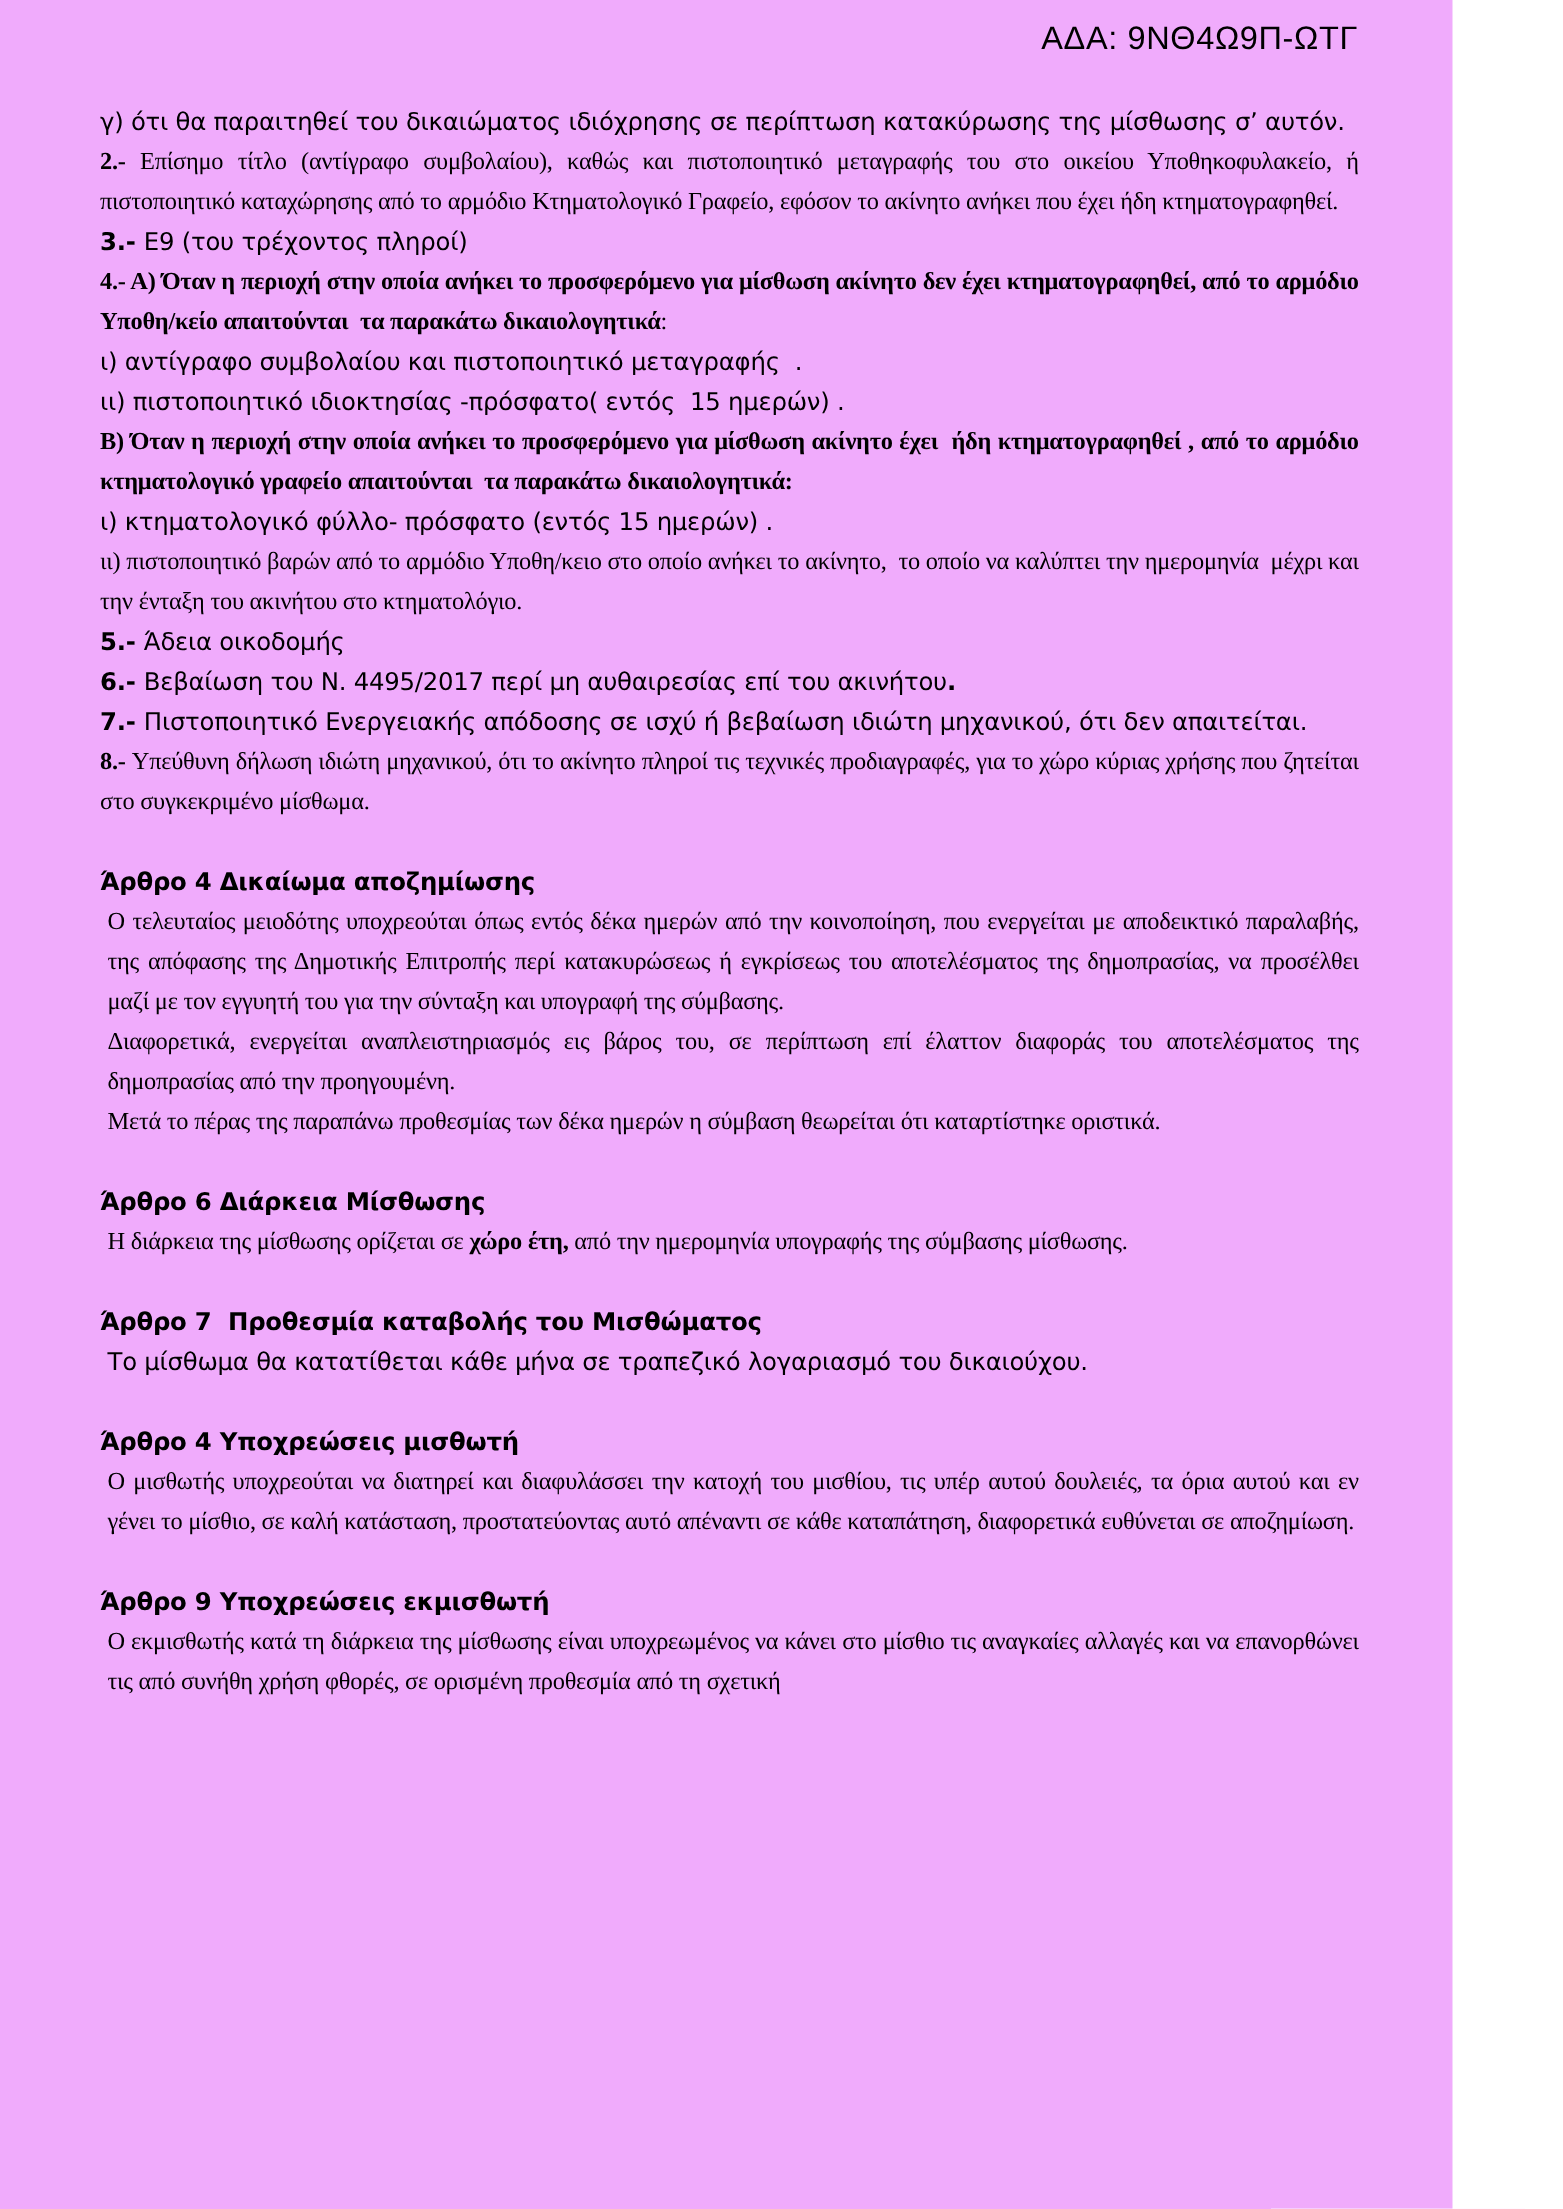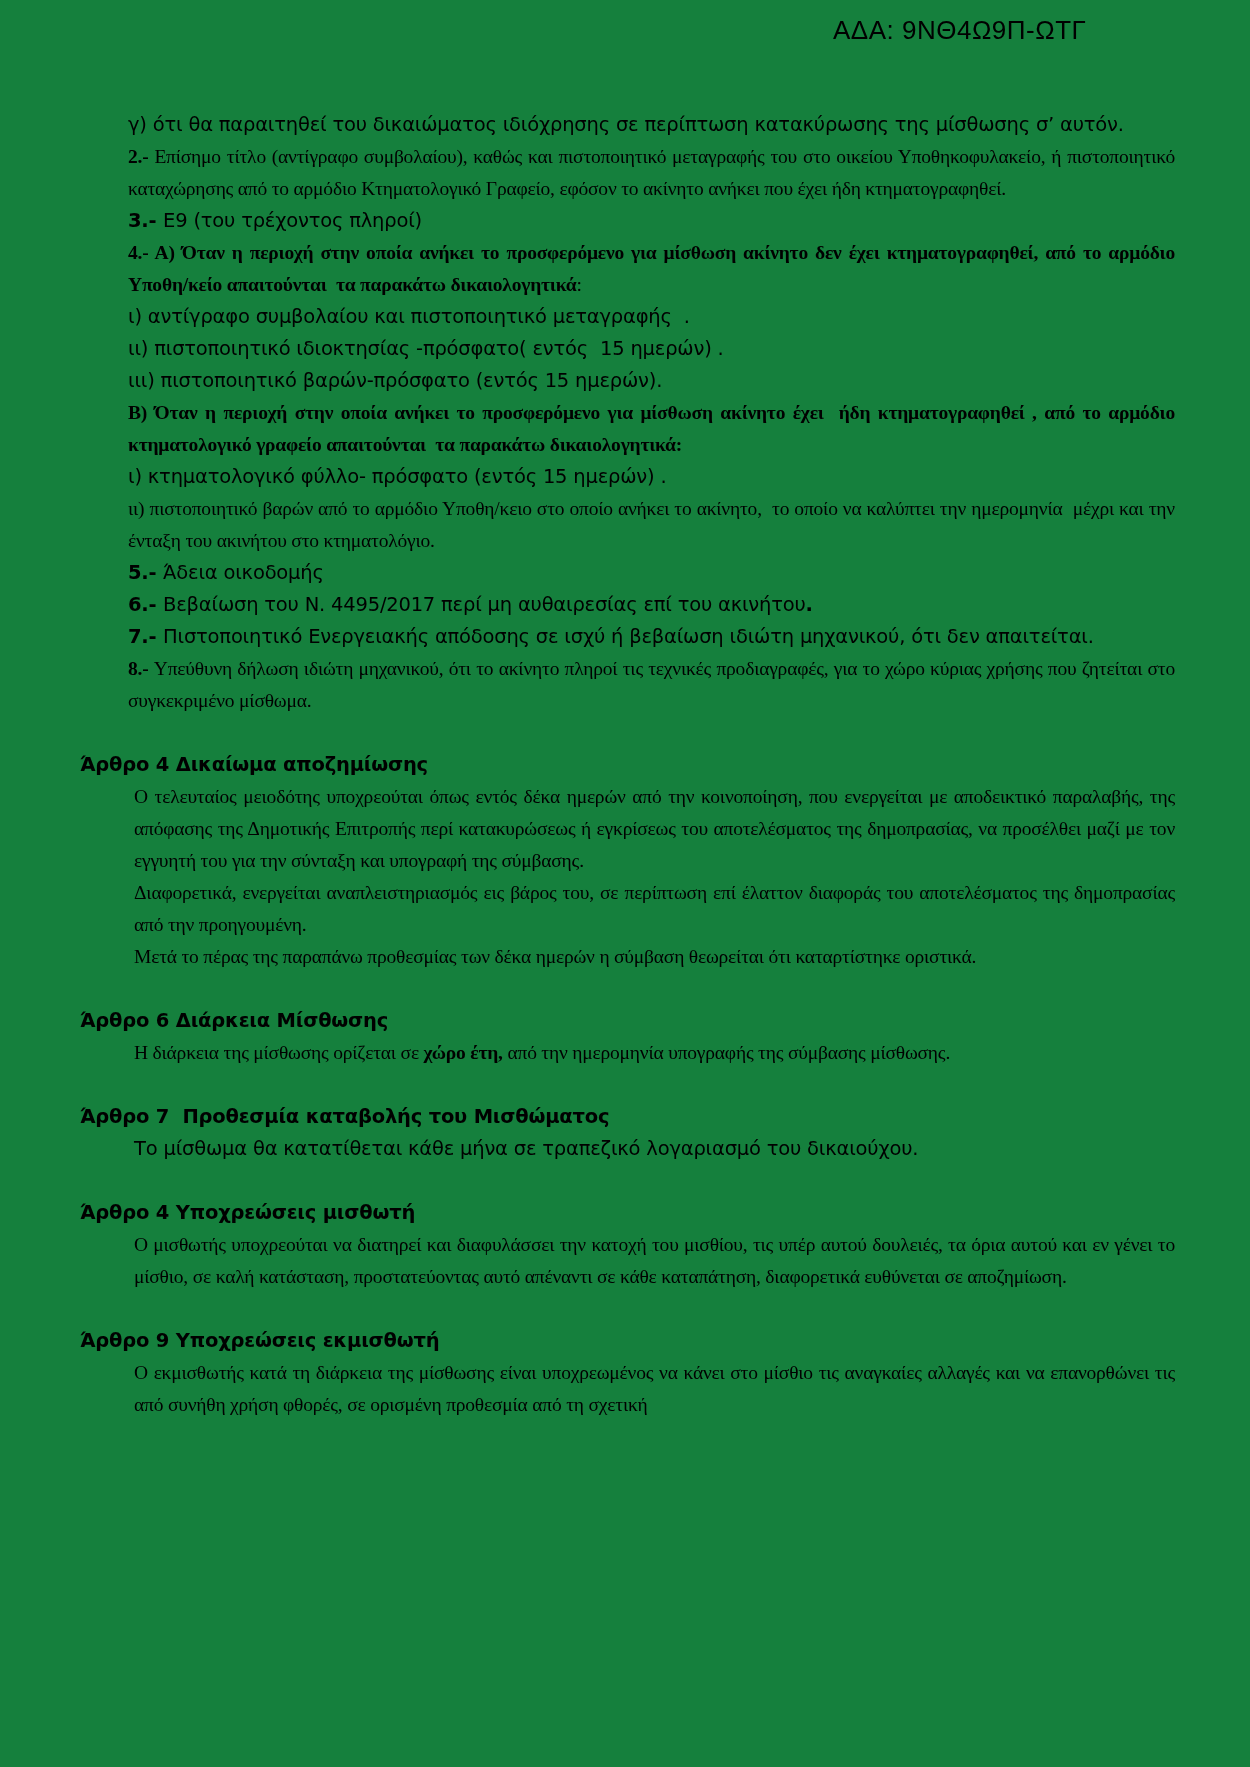--- a/index.html
+++ b/index.html
@@ -1,60 +1,59 @@
 <!DOCTYPE html>
 <html lang="el"><head>
 <meta charset="utf-8">
 <style>
   html, body { margin: 0; padding: 0; background: #ffffff; }
   .page {
     position: relative;
-    width: 1250px;
+    width: 1162px;
     height: 1767px;
     box-sizing: border-box;
-    background: #15803d;
+    background: #f0abfc;
     color: #000000;
     font-family: "DejaVu Sans", sans-serif;
     font-size: 19.5px;
     line-height: 32px;
     letter-spacing: -0.2px;
-    padding: 109px 75px 0 80px;
+    padding: 82px 75px 0 80px;
     overflow: hidden;
   }
   .ada {
     position: absolute;
     top: 16px;
     left: 833px;
     font-family: "Liberation Sans", sans-serif;
     font-size: 26px;
     line-height: 28px;
     letter-spacing: 0.5px;
     white-space: nowrap;
   }
   .block { margin: 0; }
-  .para { font-weight: normal; margin-left: 48px; }
+  .para { font-weight: normal; }
   .heading { font-weight: bold; }
   .gap { margin-top: 32px; }
   .justify { text-align: justify; font-family: Liberation Serif, serif; }
   .indent { padding-left: 6px; }
   .b { font-weight: bold; }
 </style>
 </head>
 <body>
 
 <div class="page">
   <div class="ada">ΑΔΑ: 9ΝΘ4Ω9Π-ΩΤΓ</div>
   <div>
       <div class="block para"><span>γ) ότι θα παραιτηθεί του δικαιώματος ιδιόχρησης σε περίπτωση κατακύρωσης της μίσθωσης σ’ αυτόν.</span></div>
       <div class="block para justify"><span class="b">2.- </span><span>Επίσημο τίτλο (αντίγραφο συμβολαίου), καθώς και πιστοποιητικό μεταγραφής του στο οικείου Υποθηκοφυλακείο, ή πιστοποιητικό καταχώρησης από το αρμόδιο Κτηματολογικό Γραφείο, εφόσον το ακίνητο ανήκει που έχει ήδη κτηματογραφηθεί.</span></div>
       <div class="block para"><span class="b">3.- </span><span>Ε9 (του τρέχοντος πληροί)</span></div>
       <div class="block para justify"><span class="b">4.- Α) Όταν η περιοχή στην οποία ανήκει το προσφερόμενο για μίσθωση ακίνητο δεν έχει κτηματογραφηθεί, από το αρμόδιο Υποθη/κείο απαιτούνται&nbsp; τα παρακάτω δικαιολογητικά</span><span>:</span></div>
       <div class="block para"><span>ι) αντίγραφο συμβολαίου και πιστοποιητικό μεταγραφής&nbsp; .</span></div>
       <div class="block para"><span>ιι) πιστοποιητικό ιδιοκτησίας -πρόσφατο( εντός&nbsp; 15 ημερών) .</span></div>
-      <div class="block para"><span>ιιι) πιστοποιητικό βαρών-πρόσφατο (εντός 15 ημερών).</span></div>
       <div class="block para justify"><span class="b">Β) Όταν η περιοχή στην οποία ανήκει το προσφερόμενο για μίσθωση ακίνητο έχει&nbsp; ήδη κτηματογραφηθεί , από το αρμόδιο κτηματολογικό γραφείο απαιτούνται&nbsp; τα παρακάτω δικαιολογητικά:</span></div>
       <div class="block para"><span>ι) κτηματολογικό φύλλο- πρόσφατο (εντός 15 ημερών) .</span></div>
       <div class="block para justify"><span>ιι) πιστοποιητικό βαρών από το αρμόδιο Υποθη/κειο στο οποίο ανήκει το ακίνητο,&nbsp; το οποίο να καλύπτει την ημερομηνία&nbsp; μέχρι και την ένταξη του ακινήτου στο κτηματολόγιο.</span></div>
       <div class="block para"><span class="b">5.- </span><span>Άδεια οικοδομής</span></div>
       <div class="block para"><span class="b">6.- </span><span>Βεβαίωση του Ν. 4495/2017 περί μη αυθαιρεσίας επί του ακινήτου</span><span class="b">.</span></div>
       <div class="block para"><span class="b">7.- </span><span>Πιστοποιητικό Ενεργειακής απόδοσης σε ισχύ ή βεβαίωση ιδιώτη μηχανικού, ότι δεν απαιτείται.</span></div>
       <div class="block para justify"><span class="b">8.- </span><span>Υπεύθυνη δήλωση ιδιώτη μηχανικού, ότι το ακίνητο πληροί τις τεχνικές προδιαγραφές, για το χώρο κύριας χρήσης που ζητείται στο συγκεκριμένο μίσθωμα.</span></div>
       <div class="block heading gap"><span class="b">Άρθρο 4 Δικαίωμα αποζημίωσης</span></div>
       <div class="block para justify indent"><span>Ο τελευταίος μειοδότης υποχρεούται όπως εντός δέκα ημερών από την κοινοποίηση, που ενεργείται με αποδεικτικό παραλαβής, της απόφασης της Δημοτικής Επιτροπής περί κατακυρώσεως ή εγκρίσεως του αποτελέσματος της δημοπρασίας, να προσέλθει μαζί με τον εγγυητή του για την σύνταξη και υπογραφή της σύμβασης.</span></div>
       <div class="block para justify indent"><span>Διαφορετικά, ενεργείται αναπλειστηριασμός εις βάρος του, σε περίπτωση επί έλαττον διαφοράς του αποτελέσματος της δημοπρασίας από την προηγουμένη.</span></div>

